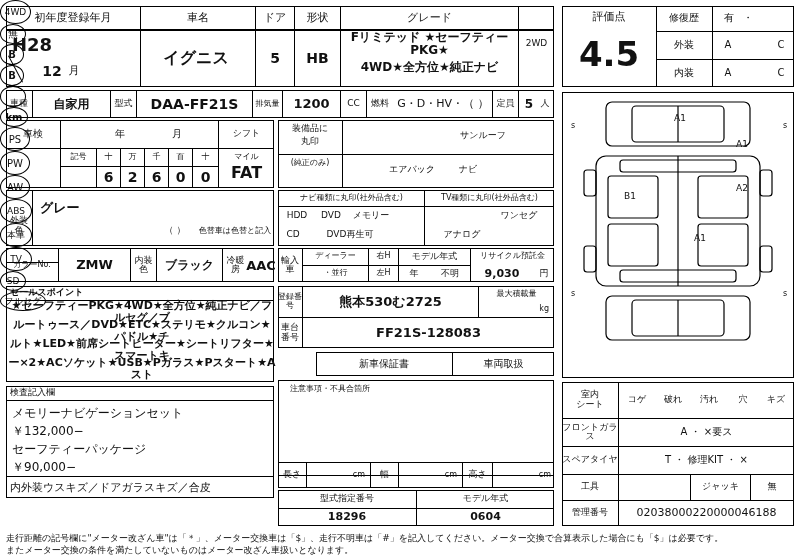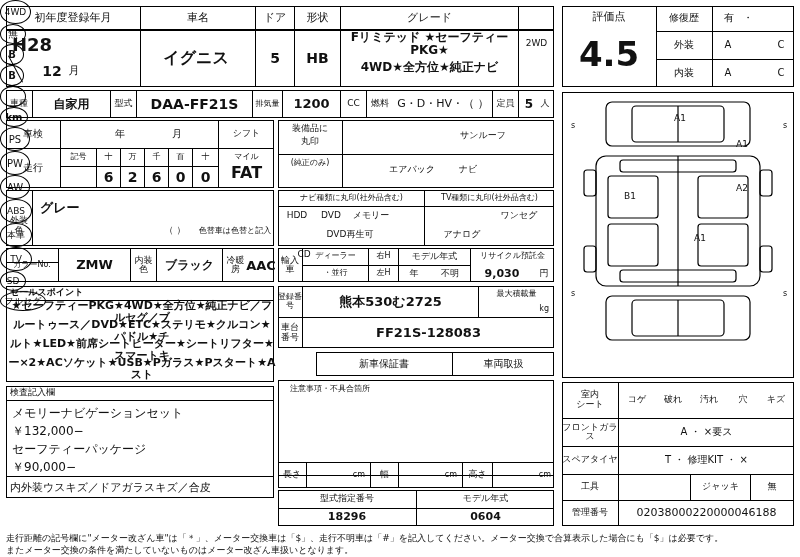--- a/index.html
+++ b/index.html
@@ -112,21 +112,20 @@
   <div class="bx" style="left:6px;top:120px;width:268px;height:68px;border:1.4px solid #000;"></div>
   <div class="hl" style="left:6px;top:148px;width:268px;height:1px;"></div>
   <div class="vl" style="left:60px;top:120px;width:1px;height:68px;"></div>
   <div class="vl" style="left:218px;top:120px;width:1px;height:28px;"></div>
   <div class="lbl f10" style="left:6px;top:120px;width:54px;height:28px;">車検</div>
   <div class="lbl f10" style="left:108px;top:120px;width:24px;height:28px;">年</div>
   <div class="lbl f10" style="left:165px;top:120px;width:24px;height:28px;">月</div>
   <div class="lbl f9" style="left:219px;top:120px;width:55px;height:28px;">シフト</div>
 
   <div class="lbl f10" style="left:6px;top:148px;width:54px;height:40px;"></div>
-  <div class="lbl f10" style="left:6px;top:148px;width:54px;height:40px;">走行</div>
 
   <div class="hl" style="left:60px;top:166px;width:158px;height:1px;"></div>
   <div class="vl" style="left:96px;top:148px;width:1px;height:40px;"></div>
   <div class="vl" style="left:120px;top:148px;width:1px;height:40px;"></div>
   <div class="vl" style="left:144px;top:148px;width:1px;height:40px;"></div>
   <div class="vl" style="left:168px;top:148px;width:1px;height:40px;"></div>
   <div class="vl" style="left:192px;top:148px;width:1px;height:40px;"></div>
   <div class="vl" style="left:218px;top:148px;width:1px;height:40px;"></div>
 
   <div class="lbl f8" style="left:61px;top:148px;width:35px;height:18px;">記号</div>
@@ -167,21 +166,21 @@
   <div class="bx" style="left:278px;top:190px;width:276px;height:56px;border:1.4px solid #000;"></div>
   <div class="vl" style="left:424px;top:190px;width:1px;height:56px;"></div>
   <div class="hl" style="left:278px;top:206px;width:276px;height:1px;"></div>
   <div class="lbl f8" style="left:279px;top:190px;width:145px;height:16px;">ナビ種類に丸印(社外品含む)</div>
   <div class="lbl f8" style="left:425px;top:190px;width:129px;height:16px;">TV種類に丸印(社外品含む)</div>
 
   <div class="lbl f9" style="left:280px;top:207px;width:34px;height:18px;">HDD</div>
   <div class="lbl f9" style="left:315px;top:207px;width:32px;height:18px;">DVD</div>
   <div class="lbl f9" style="left:348px;top:207px;width:46px;height:18px;">メモリー</div>
   <div class="oval f9" style="left:396px;top:206px;width:26px;height:20px;">SD</div>
-  <div class="lbl f9" style="left:287px;top:226px;width:34px;height:18px;margin-top:20px;">CD</div>
+  <div class="lbl f9" style="left:276px;top:226px;width:34px;height:18px;">CD</div>
   <div class="lbl f9" style="left:315px;top:226px;width:70px;height:18px;">DVD再生可</div>
 
   <div class="oval f9" style="left:437px;top:206px;width:46px;height:20px;">フルセグ</div>
   <div class="lbl f9" style="left:492px;top:207px;width:54px;height:18px;">ワンセグ</div>
   <div class="lbl f9" style="left:437px;top:226px;width:50px;height:18px;font-family:Liberation Serif, serif;">アナログ</div>
 
   <div class="bx" style="left:6px;top:190px;width:268px;height:56px;border:1.4px solid #000;"></div>
   <div class="vl" style="left:32px;top:190px;width:1px;height:56px;"></div>
   <div class="lbl f9" style="left:6px;top:190px;width:26px;height:72px;line-height:1.1;">外装色</div>
   <div class="lbl f13 b left" style="left:40px;top:196px;width:120px;height:24px;">グレー</div>

